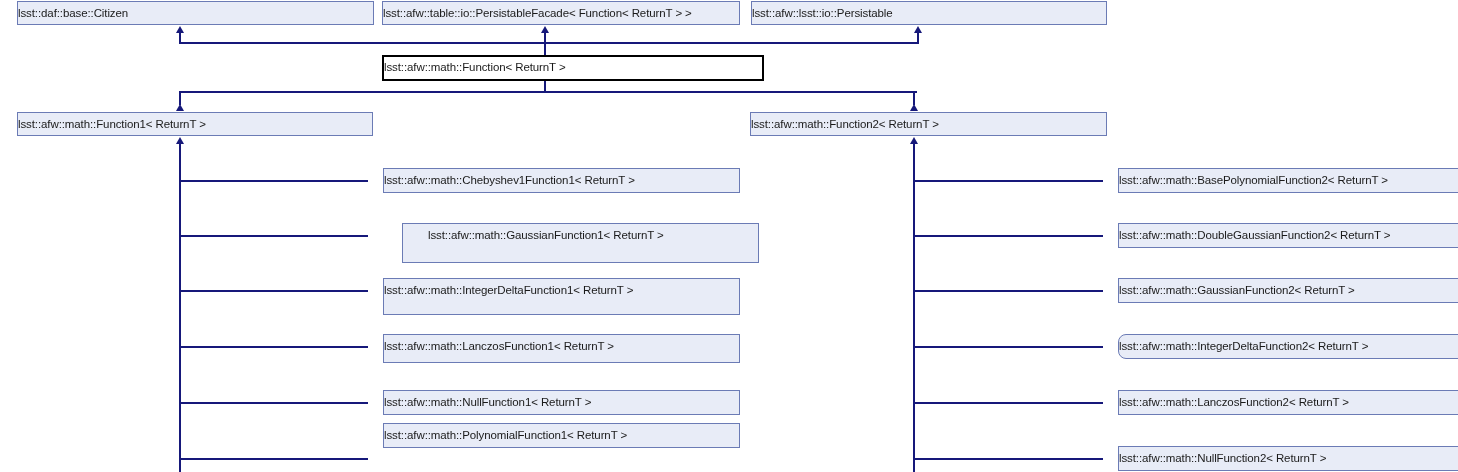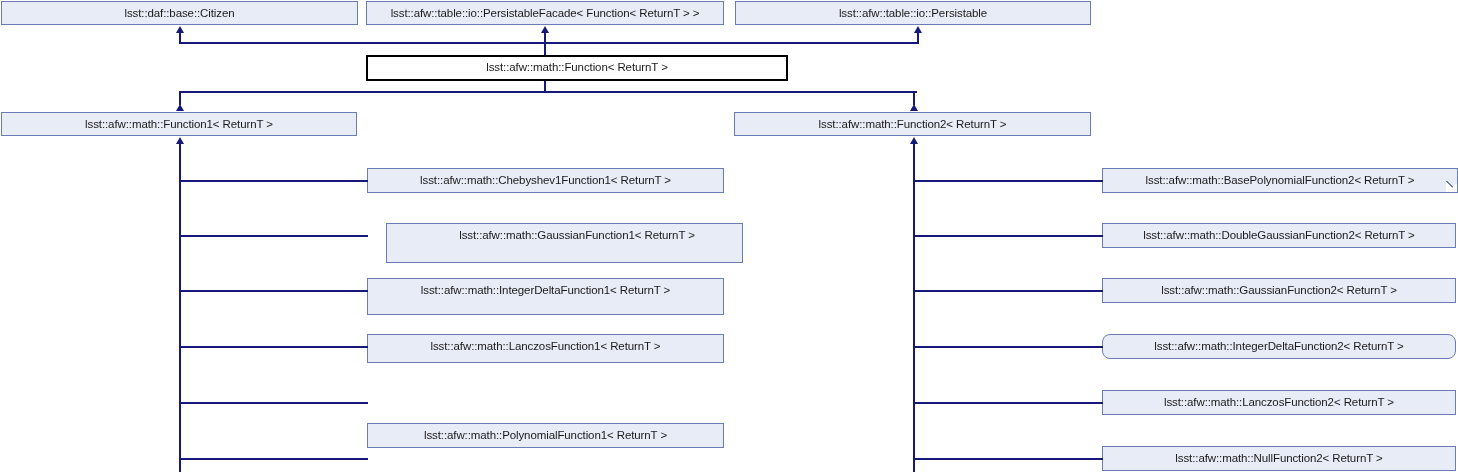--- a/index.html
+++ b/index.html
@@ -18,24 +18,25 @@
     overflow: hidden;
   }
   .node {
     position: absolute;
     box-sizing: border-box;
     background: #e8ecf7;
     border: 1px solid #6b7bb5;
     color: #1a1a1a;
     font-size: 11.5px;
     line-height: 22px;
-    text-align: center;
+    text-align: left;
     white-space: nowrap;
     overflow: hidden;
     letter-spacing: -0.1px;
+    margin-left: 16px;
   }
   .node.current {
     background: #ffffff;
     border: 2px solid #000000;
     line-height: 21px;
   }
   .node.truncated::after {
     content: "";
     position: absolute;
     right: 0;
@@ -77,33 +78,33 @@
 </style>
 </head>
 <body>
 
 <div id="diagram">
 
   <div class="node" style="left:1px; top:1px; width:357px; height:24px;">lsst::daf::base::Citizen</div>
 
   <div class="node" style="left:366px; top:1px; width:358px; height:24px;">lsst::afw::table::io::PersistableFacade&lt; Function&lt; ReturnT &gt; &gt;</div>
 
-  <div class="node" style="left:735px; top:1px; width:356px; height:24px;">lsst::afw::table::io::Persistable</div>
+  <div class="node" style="left:735px; top:1px; width:356px; height:24px;">lsst::afw::lsst::io::Persistable</div>
 
   <div class="arrow-up" style="left:176px; top:26px;"></div>
   <div class="arrow-up" style="left:541px; top:26px;"></div>
   <div class="arrow-up" style="left:914px; top:26px;"></div>
 
   <div class="edge-v" style="left:179px; top:31px; height:12px;"></div>
   <div class="edge-v" style="left:544px; top:31px; height:24px;"></div>
   <div class="edge-v" style="left:917px; top:31px; height:12px;"></div>
 
   <div class="edge-h" style="left:179px; top:42px; width:740px;"></div>
 
-  <div class="node current" style="left:366px; top:55px; width:422px; height:26px;">lsst::afw::math::Function&lt; ReturnT &gt;</div>
+  <div class="node current" style="left:366px; top:55px; width:382px; height:26px;">lsst::afw::math::Function&lt; ReturnT &gt;</div>
 
   <div class="edge-v" style="left:544px; top:81px; height:11px;"></div>
   <div class="edge-h" style="left:179px; top:91px; width:738px;"></div>
   <div class="edge-v" style="left:179px; top:91px; height:14px;"></div>
   <div class="edge-v" style="left:913px; top:91px; height:14px;"></div>
   <div class="arrow-up" style="left:176px; top:104px;"></div>
   <div class="arrow-up" style="left:910px; top:104px;"></div>
 
   <div class="node" style="left:1px; top:112px; width:356px; height:24px;">lsst::afw::math::Function1&lt; ReturnT &gt;</div>
 
@@ -120,20 +121,21 @@
 
   <div class="node" style="left:386px; top:223px; width:357px; height:40px;padding-left:25px;">lsst::afw::math::GaussianFunction1&lt; ReturnT &gt;</div>
   <div class="edge-h" style="left:179px; top:235px; width:189px;"></div>
 
   <div class="node" style="left:367px; top:278px; width:357px; height:37px;">lsst::afw::math::IntegerDeltaFunction1&lt; ReturnT &gt;</div>
   <div class="edge-h" style="left:179px; top:290px; width:189px;"></div>
 
   <div class="node" style="left:367px; top:334px; width:357px; height:29px;">lsst::afw::math::LanczosFunction1&lt; ReturnT &gt;</div>
   <div class="edge-h" style="left:179px; top:346px; width:189px;"></div>
 
+  <div class="node" style="left:367px; top:390px; width:357px; height:25px;">lsst::afw::math::NullFunction1&lt; ReturnT &gt;</div>
   <div class="edge-h" style="left:179px; top:402px; width:189px;"></div>
 
   <div class="node" style="left:367px; top:423px; width:357px; height:25px;">lsst::afw::math::PolynomialFunction1&lt; ReturnT &gt;</div>
   <div class="edge-h" style="left:179px; top:458px; width:189px;"></div>
 
   <div class="node truncated" style="left:1102px; top:168px; width:356px; height:25px;">lsst::afw::math::BasePolynomialFunction2&lt; ReturnT &gt;</div>
   <div class="edge-h" style="left:913px; top:180px; width:190px;"></div>
 
   <div class="node" style="left:1102px; top:223px; width:354px; height:25px;">lsst::afw::math::DoubleGaussianFunction2&lt; ReturnT &gt;</div>
   <div class="edge-h" style="left:913px; top:235px; width:190px;"></div>

